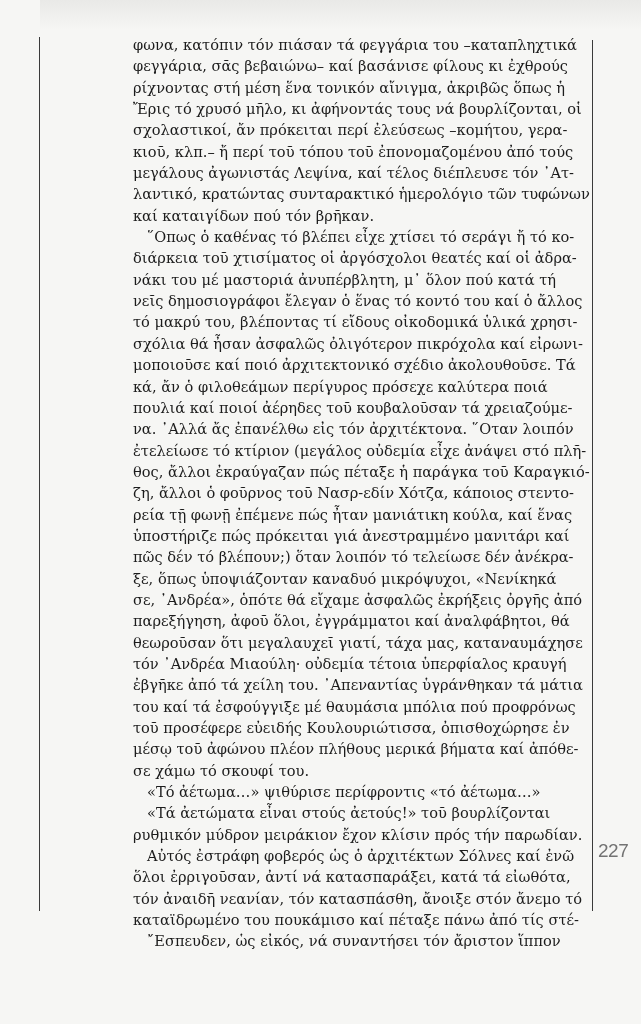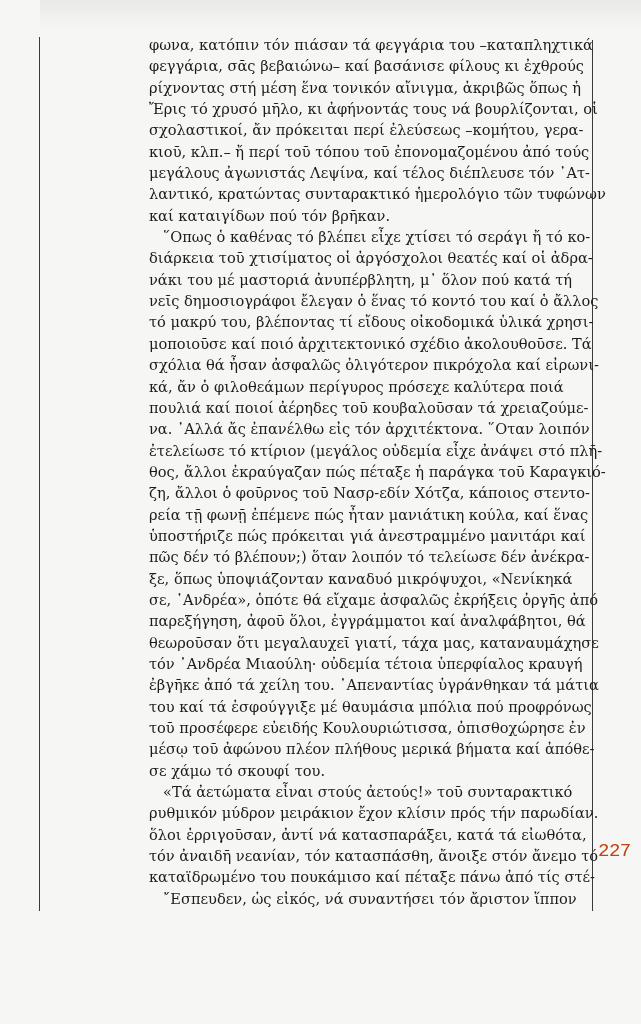--- a/index.html
+++ b/index.html
@@ -14,32 +14,31 @@
   .rule {
     position: absolute; width: 1px; background: #3a3a3a;
   }
   .rule-left { left: 39px; top: 37px; height: 874px; }
   .rule-right { left: 592px; top: 40px; height: 871px; }
   .text-block {
     position: absolute; left: 133px; top: 34px; width: 410px;
     font-family: "DejaVu Serif", "Liberation Serif", serif;
     font-size: 14.6px; line-height: 21.35px; color: #1c1c1c;
     text-align: justify;
-    margin-left: 16px;
   }
   .line {
     display: block; white-space: nowrap; text-align-last: justify;
     text-align: justify; height: 21.35px;
   }
   .line.last { text-align-last: left; }
   .line.indent { padding-left: 14px; }
   .page-number {
     position: absolute; left: 598px; top: 840px;
-    font-family: Liberation Mono, monospace;
-    font-size: 19px; color: #c2410c; letter-spacing: -0.5px; text-align: right;
+    font-family: Liberation Sans, sans-serif;
+    font-size: 19px; color: #737373; letter-spacing: -0.5px; text-align: right;
   }
 </style>
 </head>
 <body>
 
 <div class="scan-top"></div>
 <div class="rule rule-left"></div>
 <div class="rule rule-right"></div>
 
 <div class="text-block" id="text-block">
@@ -50,42 +49,44 @@
     <span class="line">σχολαστικοί, ἄν πρόκειται περί ἐλεύσεως –κομήτου, γερα-</span>
     <span class="line">κιοῦ, κλπ.– ἤ περί τοῦ τόπου τοῦ ἐπονομαζομένου ἀπό τούς</span>
     <span class="line">μεγάλους ἀγωνιστάς Λεψίνα, καί τέλος διέπλευσε τόν ᾿Ατ-</span>
     <span class="line">λαντικό, κρατώντας συνταρακτικό ἡμερολόγιο τῶν τυφώνων</span>
     <span class="line last">καί καταιγίδων πού τόν βρῆκαν.</span>
     <span class="line indent">῞Οπως ὁ καθένας τό βλέπει εἶχε χτίσει τό σεράγι ἤ τό κο-</span>
     <span class="line">διάρκεια τοῦ χτισίματος οἱ ἀργόσχολοι θεατές καί οἱ ἀδρα-</span>
     <span class="line">νάκι του μέ μαστοριά ἀνυπέρβλητη, μ᾿ ὅλον πού κατά τή</span>
     <span class="line">νεῖς δημοσιογράφοι ἔλεγαν ὁ ἕνας τό κοντό του καί ὁ ἄλλος</span>
     <span class="line">τό μακρύ του, βλέποντας τί εἴδους οἰκοδομικά ὑλικά χρησι-</span>
+    <span class="line">σχόλια θά ἦσαν ἀσφαλῶς ὀλιγότερον πικρόχολα καί εἰρωνι-</span>
     <span class="line">μοποιοῦσε καί ποιό ἀρχιτεκτονικό σχέδιο ἀκολουθοῦσε. Τά</span>
-    <span class="line">σχόλια θά ἦσαν ἀσφαλῶς ὀλιγότερον πικρόχολα καί εἰρωνι-</span>
     <span class="line">κά, ἄν ὁ φιλοθεάμων περίγυρος πρόσεχε καλύτερα ποιά</span>
     <span class="line">πουλιά καί ποιοί ἀέρηδες τοῦ κουβαλοῦσαν τά χρειαζούμε-</span>
     <span class="line">να. ᾿Αλλά ἄς ἐπανέλθω εἰς τόν ἀρχιτέκτονα. ῞Οταν λοιπόν</span>
     <span class="line">ἐτελείωσε τό κτίριον (μεγάλος οὐδεμία εἶχε ἀνάψει στό πλῆ-</span>
     <span class="line">θος, ἄλλοι ἐκραύγαζαν πώς πέταξε ἡ παράγκα τοῦ Καραγκιό-</span>
     <span class="line">ζη, ἄλλοι ὁ φοῦρνος τοῦ Νασρ-εδίν Χότζα, κάποιος στεντο-</span>
     <span class="line">ρεία τῇ φωνῇ ἐπέμενε πώς ἦταν μανιάτικη κούλα, καί ἕνας</span>
     <span class="line">ὑποστήριζε πώς πρόκειται γιά ἀνεστραμμένο μανιτάρι καί</span>
     <span class="line">πῶς δέν τό βλέπουν;) ὅταν λοιπόν τό τελείωσε δέν ἀνέκρα-</span>
     <span class="line">ξε, ὅπως ὑποψιάζονταν καναδυό μικρόψυχοι, «Νενίκηκά</span>
     <span class="line">σε, ᾿Ανδρέα», ὁπότε θά εἴχαμε ἀσφαλῶς ἐκρήξεις ὀργῆς ἀπό</span>
     <span class="line">παρεξήγηση, ἀφοῦ ὅλοι, ἐγγράμματοι καί ἀναλφάβητοι, θά</span>
     <span class="line">θεωροῦσαν ὅτι μεγαλαυχεῖ γιατί, τάχα μας, καταναυμάχησε</span>
     <span class="line">τόν ᾿Ανδρέα Μιαούλη· οὐδεμία τέτοια ὑπερφίαλος κραυγή</span>
     <span class="line">ἐβγῆκε ἀπό τά χείλη του. ᾿Απεναντίας ὑγράνθηκαν τά μάτια</span>
     <span class="line">του καί τά ἐσφούγγιξε μέ θαυμάσια μπόλια πού προφρόνως</span>
     <span class="line">τοῦ προσέφερε εὐειδής Κουλουριώτισσα, ὀπισθοχώρησε ἐν</span>
     <span class="line">μέσῳ τοῦ ἀφώνου πλέον πλήθους μερικά βήματα καί ἀπόθε-</span>
     <span class="line last">σε χάμω τό σκουφί του.</span>
-    <span class="line indent">«Τά ἀετώματα εἶναι στούς ἀετούς!» τοῦ συνταρακτικό</span>
+    <span class="line indent last">«Τό ἀέτωμα…» ψιθύρισε περίφροντις «τό ἀέτωμα…»</span>
+    <span class="line indent">«Τά ἀετώματα εἶναι στούς ἀετούς!» τοῦ βουρλίζονται</span>
     <span class="line last">ρυθμικόν μύδρον μειράκιον ἔχον κλίσιν πρός τήν παρωδίαν.</span>
+    <span class="line indent">Αὐτός ἐστράφη φοβερός ὡς ὁ ἀρχιτέκτων Σόλνες καί ἐνῶ</span>
     <span class="line">ὅλοι ἐρριγοῦσαν, ἀντί νά κατασπαράξει, κατά τά εἰωθότα,</span>
     <span class="line">τόν ἀναιδῆ νεανίαν, τόν κατασπάσθη, ἄνοιξε στόν ἄνεμο τό</span>
     <span class="line">καταϊδρωμένο του πουκάμισο καί πέταξε πάνω ἀπό τίς στέ-</span>
     <span class="line indent">῎Εσπευδεν, ὡς εἰκός, νά συναντήσει τόν ἄριστον ἵππον</span>
   </div>
 
 <div class="page-number">227</div>
 
 </body></html>

